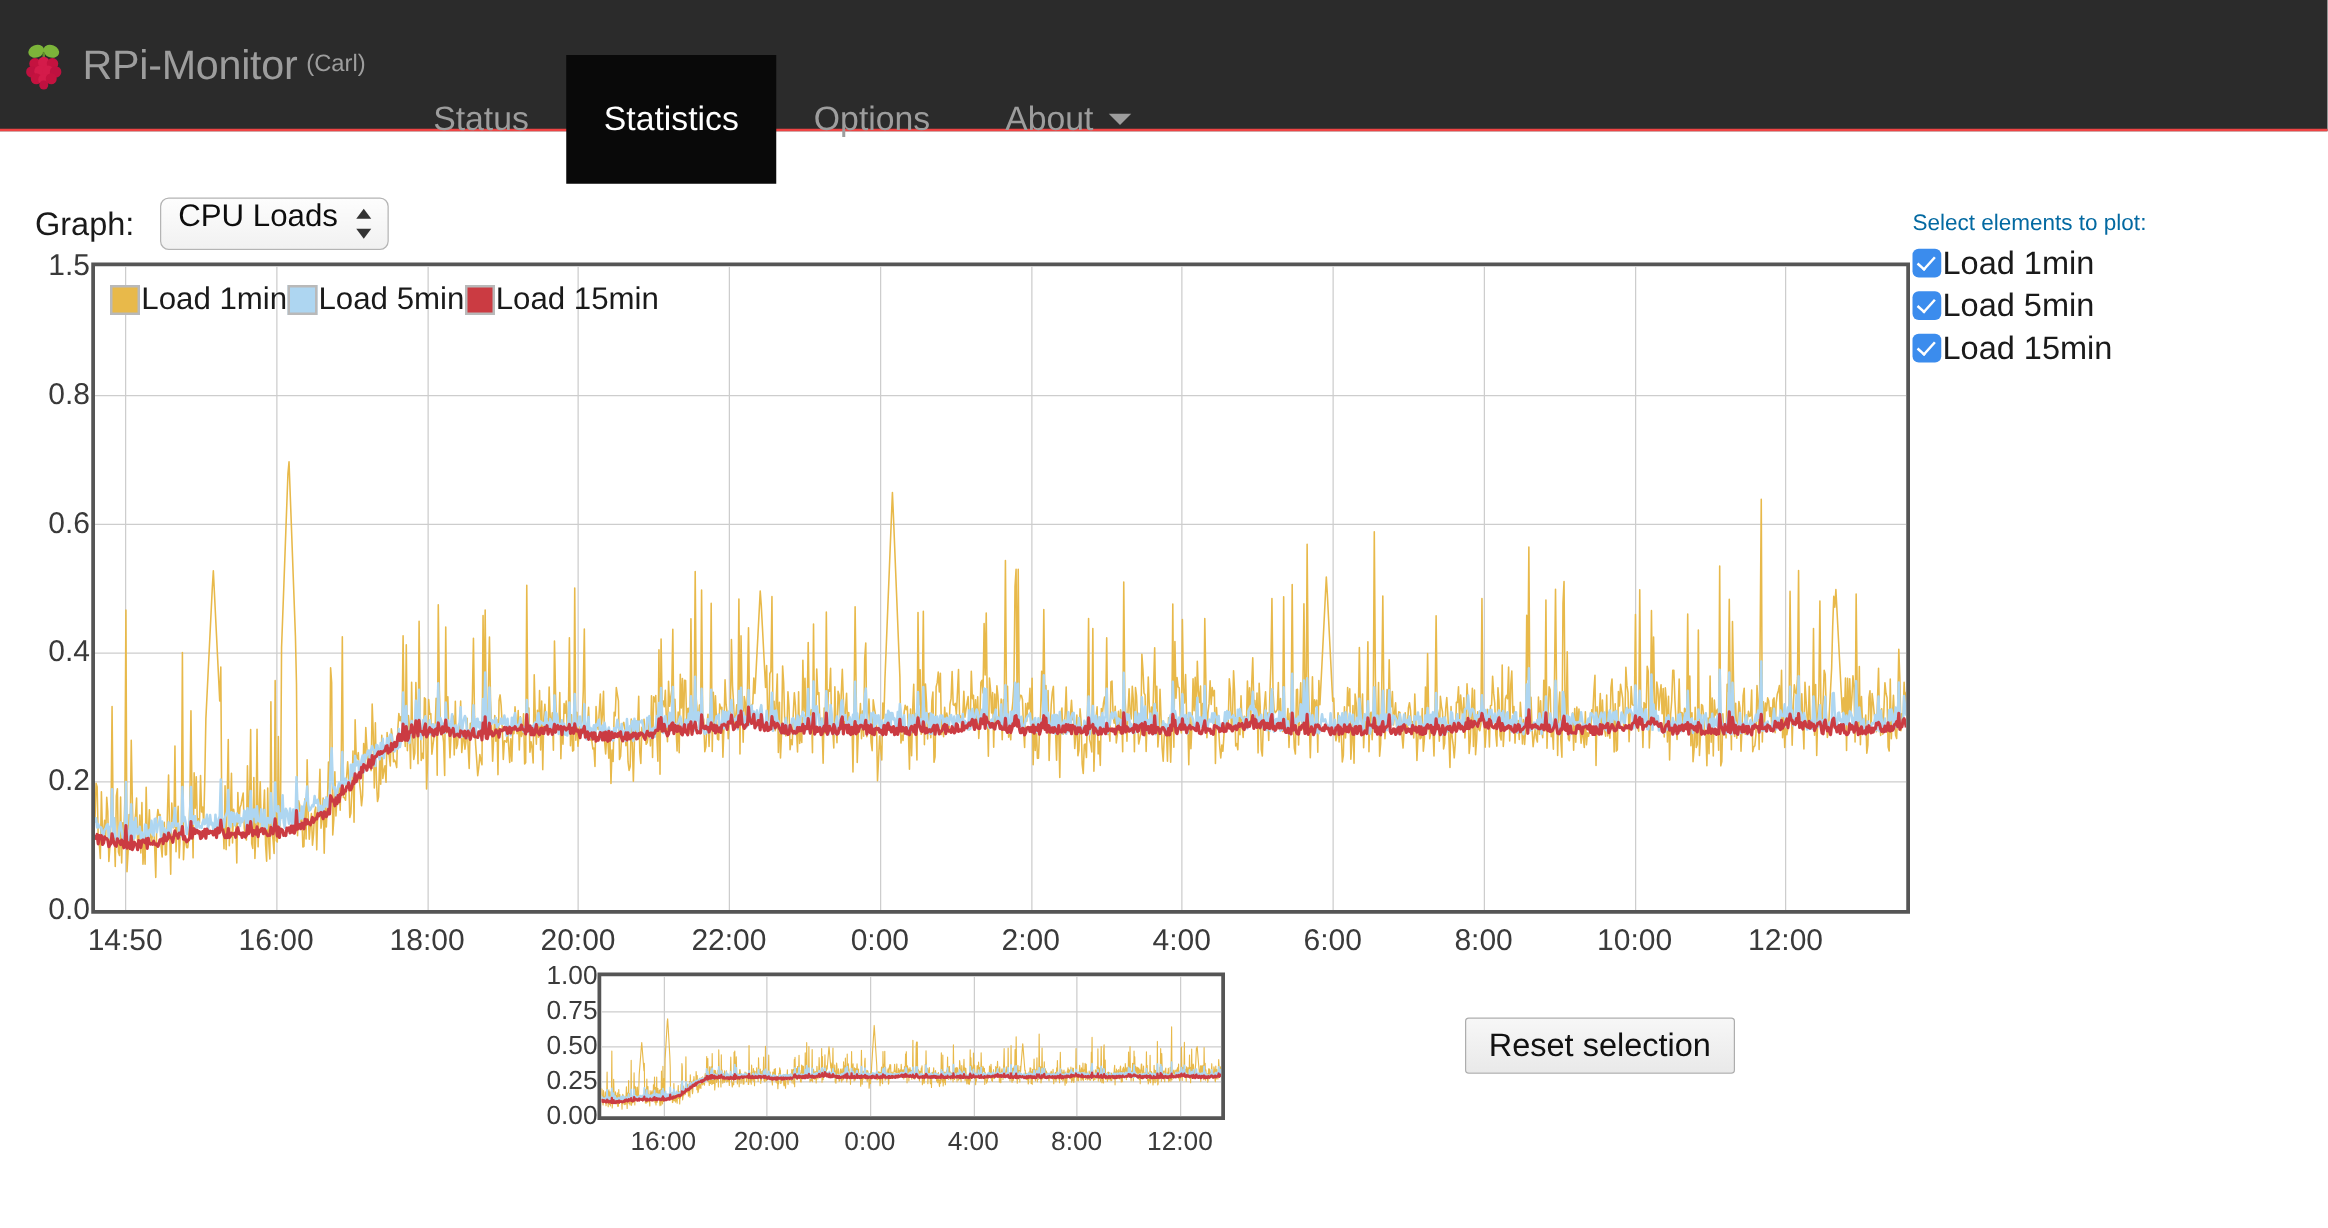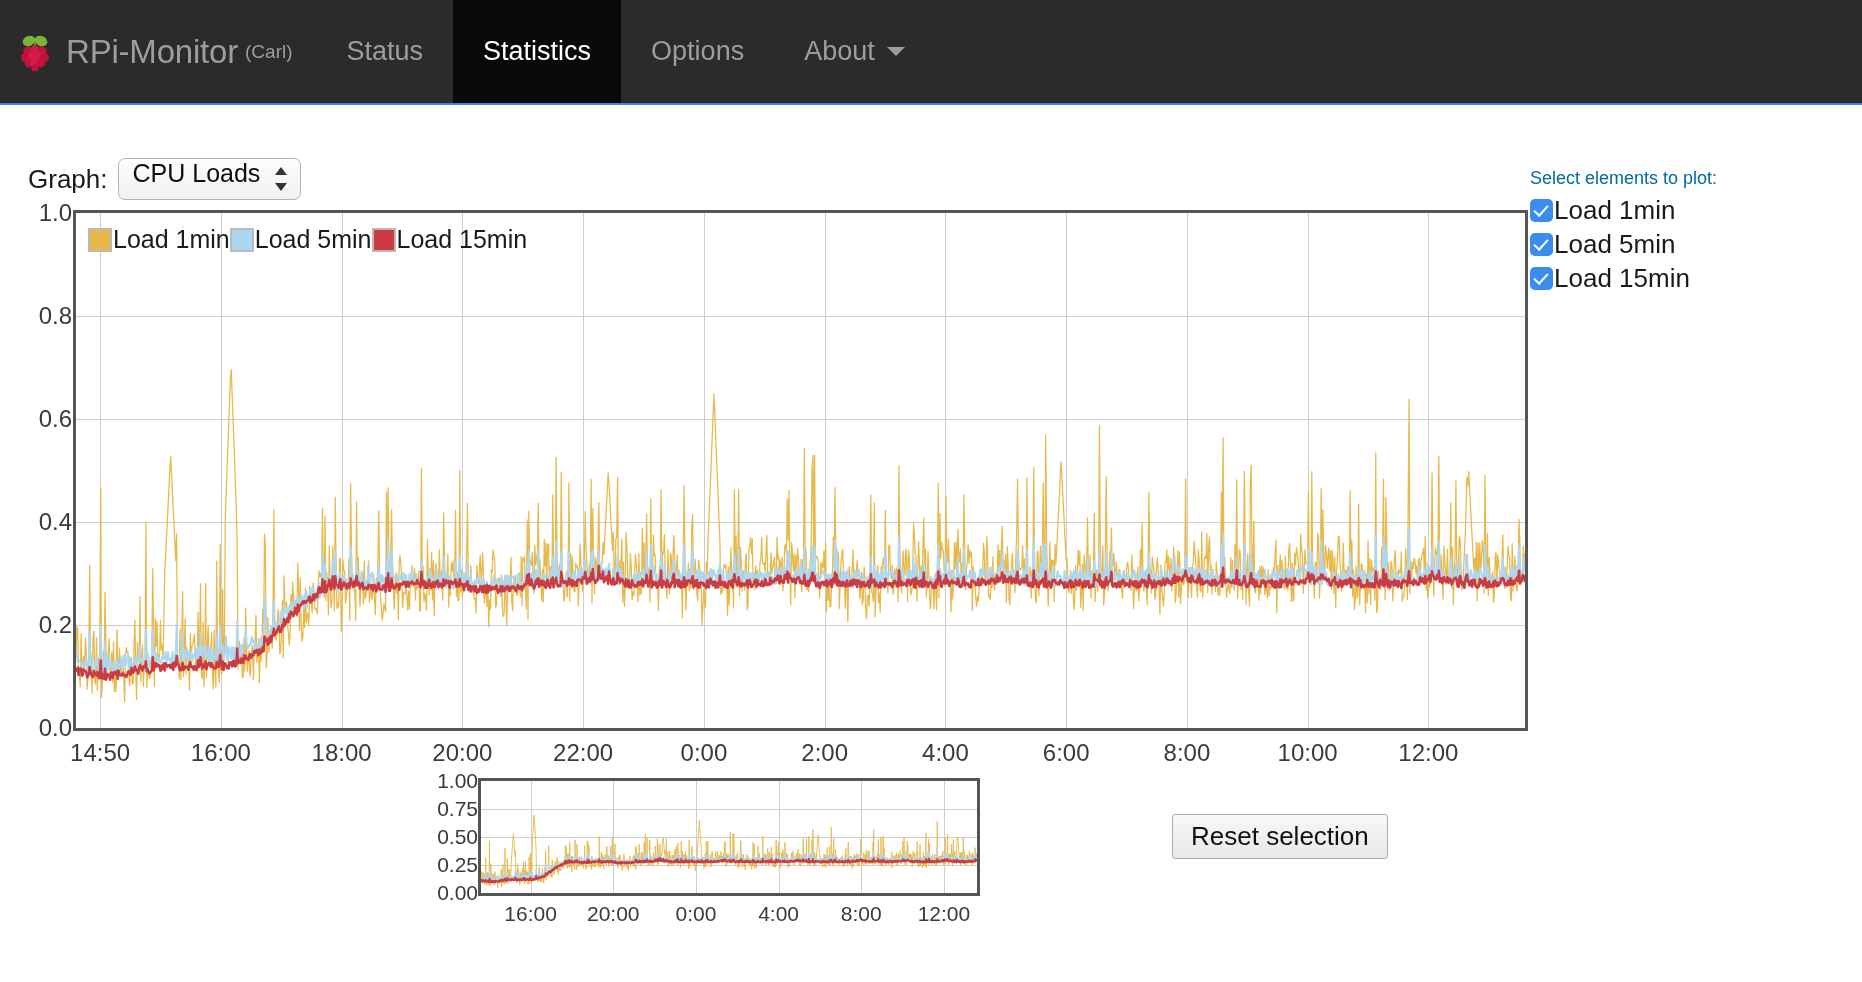--- a/index.html
+++ b/index.html
@@ -10,21 +10,21 @@
     font-family: "Liberation Sans", sans-serif;
     overflow: hidden;
   }
 
   
   .navbar {
     position: absolute;
     left: 0; top: 0;
     width: 1862px; height: 105px;
     background: #2b2b2b;
-    border-bottom: 2px solid #3b82f6;
+    border-bottom: 2px solid #ef4444;
     display: flex;
     align-items: stretch;
   }
   .brand {
     display: flex;
     align-items: center;
     padding: 0 24px 0 18px;
     height: 103px;
     cursor: pointer;
   }
@@ -38,21 +38,21 @@
     color: #9d9d9d;
     font-size: 33px;
     letter-spacing: -0.2px;
     white-space: nowrap;
   }
   .brand-sub {
     color: #9d9d9d;
     font-size: 19px;
     margin-left: 7px;
   }
-  .nav-items { display: flex; align-items: stretch; }
+  .nav-items { display: flex; align-items: stretch; margin-top: 44px; }
   .nav-item {
     display: flex; align-items: center;
     padding: 0 30px;
     color: #9d9d9d;
     font-size: 27px;
     height: 103px;
     cursor: pointer;
     white-space: nowrap;
   }
   .nav-item.active {
@@ -67,21 +67,21 @@
     border-right: 9px solid transparent;
     border-top: 9px solid #9d9d9d;
   }
 
   
   .controls {
     position: absolute;
     left: 28px; top: 158px;
     display: flex;
     align-items: center;
-    gap: 10px;
+    gap: 20px;
   }
   .controls-label {
     font-size: 26px;
     color: #1a1a1a;
   }
   .select-box {
     position: relative;
     display: inline-flex;
     align-items: flex-start;
     height: 42px;
@@ -318,21 +318,21 @@
     <span class="cb-label">Load 5min</span>
   </label>
   <label class="cb-row">
     <span class="cb"></span>
     <span class="cb-label">Load 15min</span>
   </label>
 </div>
 
 <div class="main-chart-wrap">
   <div id="main-yticks">
-      <div class="ytick" style="top: 13px;">1.0</div>
+      <div class="ytick" style="top: 13px;">1.5</div>
       <div class="ytick" style="top: 116px;">0.8</div>
       <div class="ytick" style="top: 219px;">0.6</div>
       <div class="ytick" style="top: 322px;">0.4</div>
       <div class="ytick" style="top: 425px;">0.2</div>
       <div class="ytick" style="top: 528px;">0.0</div>
     </div>
   <div id="main-xticks">
       <div class="xtick" style="left: 100.15px; top: 539px;">14:50</div>
       <div class="xtick" style="left: 220.9px; top: 539px;">16:00</div>
       <div class="xtick" style="left: 341.65px; top: 539px;">18:00</div>

